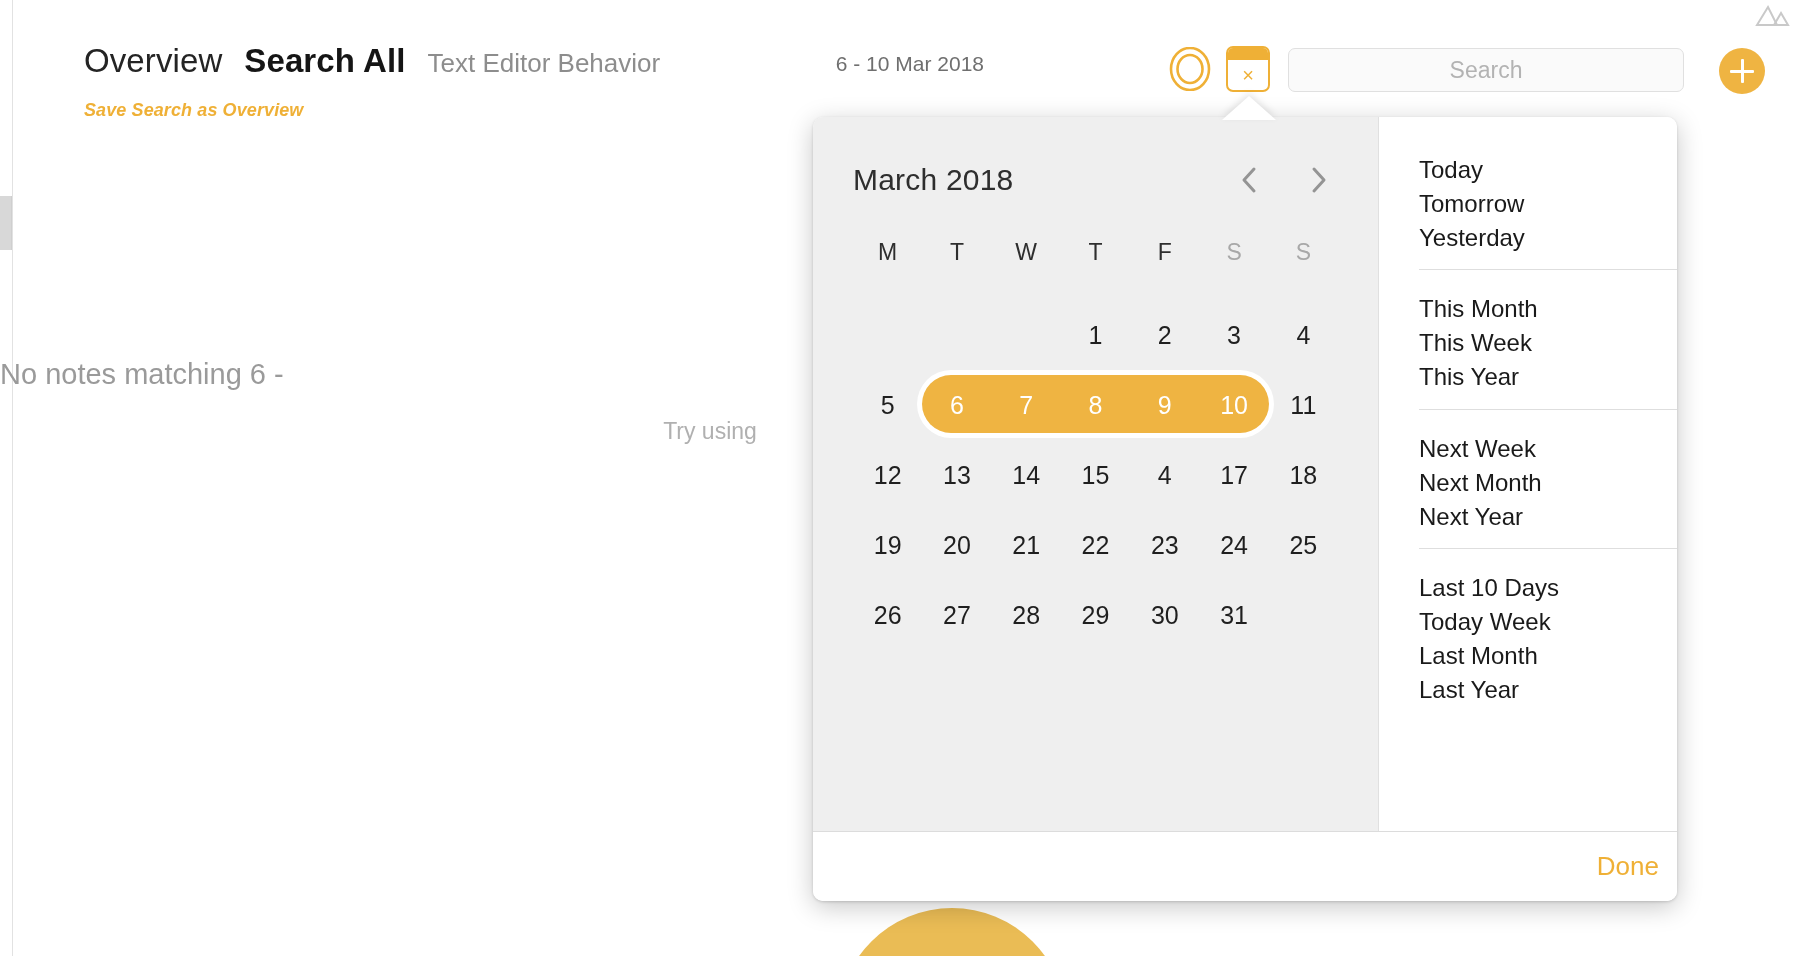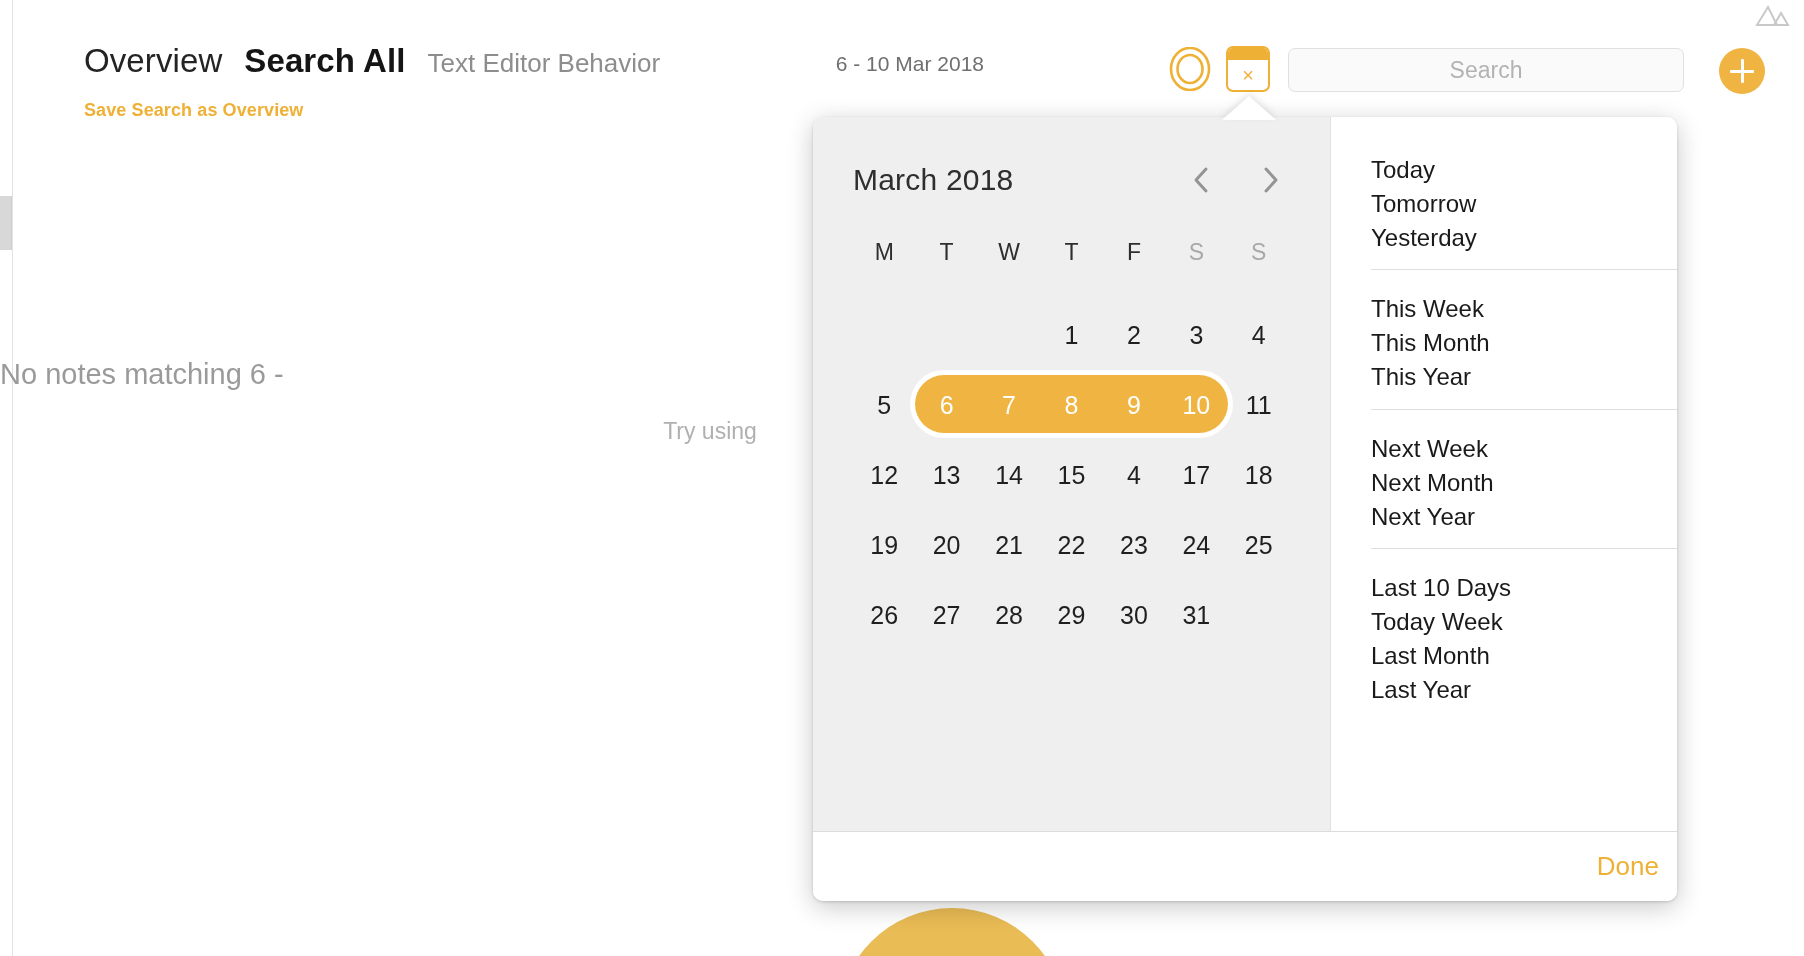--- a/index.html
+++ b/index.html
@@ -26,20 +26,21 @@
 
   
   .header { position: absolute; left: 84px; top: 42px; display: flex; align-items: baseline; }
   .h-overview { font-size: 33px; color: #242424; font-weight: 400; letter-spacing: .1px; text-align: right; }
   .h-searchall { font-size: 33px; color: #151515; font-weight: 700; margin-left: 22px; letter-spacing: .1px; }
   .h-context { font-size: 26px; color: #8d8d8d; font-weight: 400; margin-left: 22px; }
   .save-search {
     position: absolute; left: 84px; top: 100px;
     font-size: 18px; color: #efb036; font-weight: 600; cursor: pointer;
     letter-spacing: .1px;
+    font-style: italic;
   }
 
   
   .daterange-label {
     position: absolute; right: 820px; top: 52px;
     font-size: 21px; color: #6f6f6f; white-space: nowrap;
   }
   .circle-icon {
     position: absolute; left: 1168px; top: 47px;
     width: 44px; height: 44px; cursor: pointer;
@@ -106,21 +107,21 @@
     border-left: 27px solid transparent;
     border-right: 27px solid transparent;
     border-bottom: 24px solid #fff;
     filter: drop-shadow(0 -3px 3px rgba(0,0,0,.10));
     z-index: 3;
   }
   .pop-body { display: flex; flex: 1; min-height: 0; }
 
   
   .cal-pane {
-    width: 518px; background: #efefef;
+    width: 566px; background: #efefef;
     border-right: 1px solid #e0e0e0;
     padding: 46px 40px 0 40px;
   }
   .cal-head { display: flex; align-items: center; justify-content: space-between; margin-bottom: 42px; }
   .cal-title { font-size: 30px; color: #2e2e2e; letter-spacing: .2px; }
   .cal-navs { display: flex; gap: 48px; padding-right: 8px; }
   .nav-btn { cursor: pointer; width: 22px; height: 30px; display: flex; align-items: center; justify-content: center; }
   .nav-btn svg { display: block; }
 
   .dow-row { display: grid; grid-template-columns: repeat(7, 1fr); margin-bottom: 34px; }
@@ -283,22 +284,22 @@
           </div>
       </div>
 
       <div class="preset-pane" id="preset-pane">
           <div class="preset-group">
             <div class="preset-item">Today</div>
             <div class="preset-item">Tomorrow</div>
             <div class="preset-item">Yesterday</div>
           </div>
           <div class="preset-group">
+            <div class="preset-item">This Month</div>
             <div class="preset-item">This Week</div>
-            <div class="preset-item">This Month</div>
             <div class="preset-item">This Year</div>
           </div>
           <div class="preset-group">
             <div class="preset-item">Next Week</div>
             <div class="preset-item">Next Month</div>
             <div class="preset-item">Next Year</div>
           </div>
           <div class="preset-group">
             <div class="preset-item">Last 10 Days</div>
             <div class="preset-item">Today Week</div>

